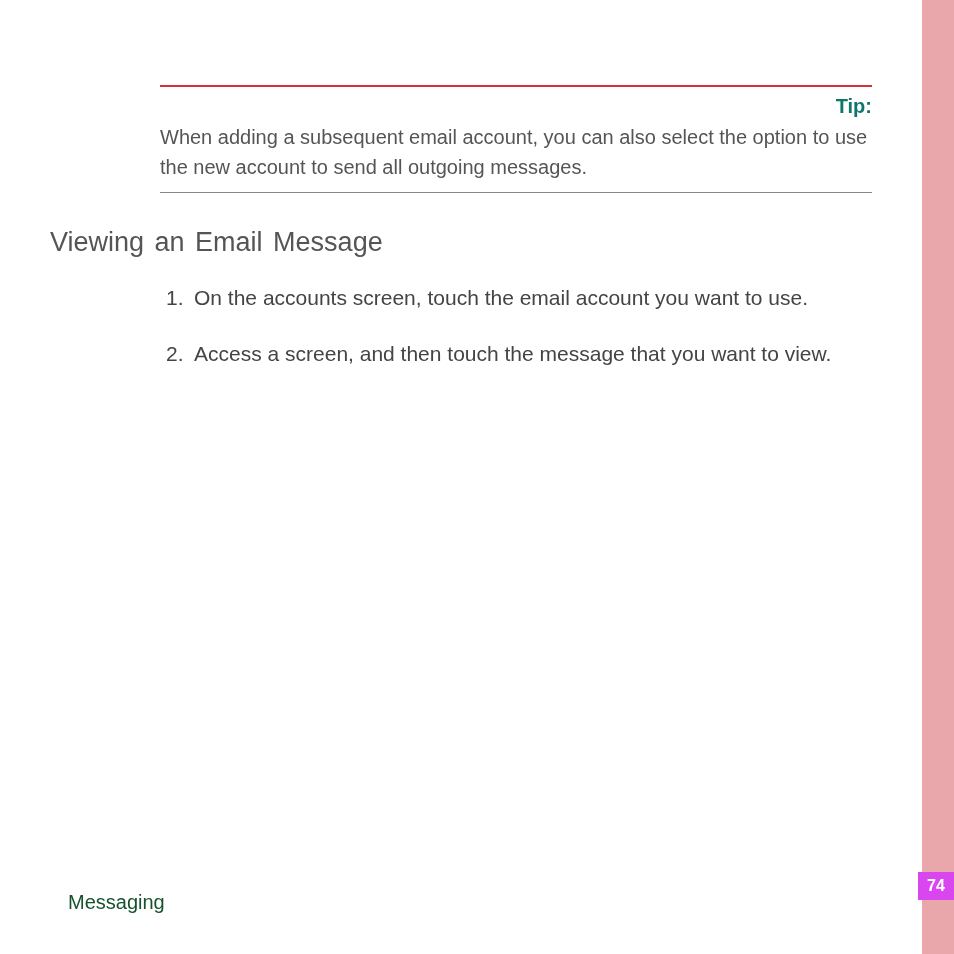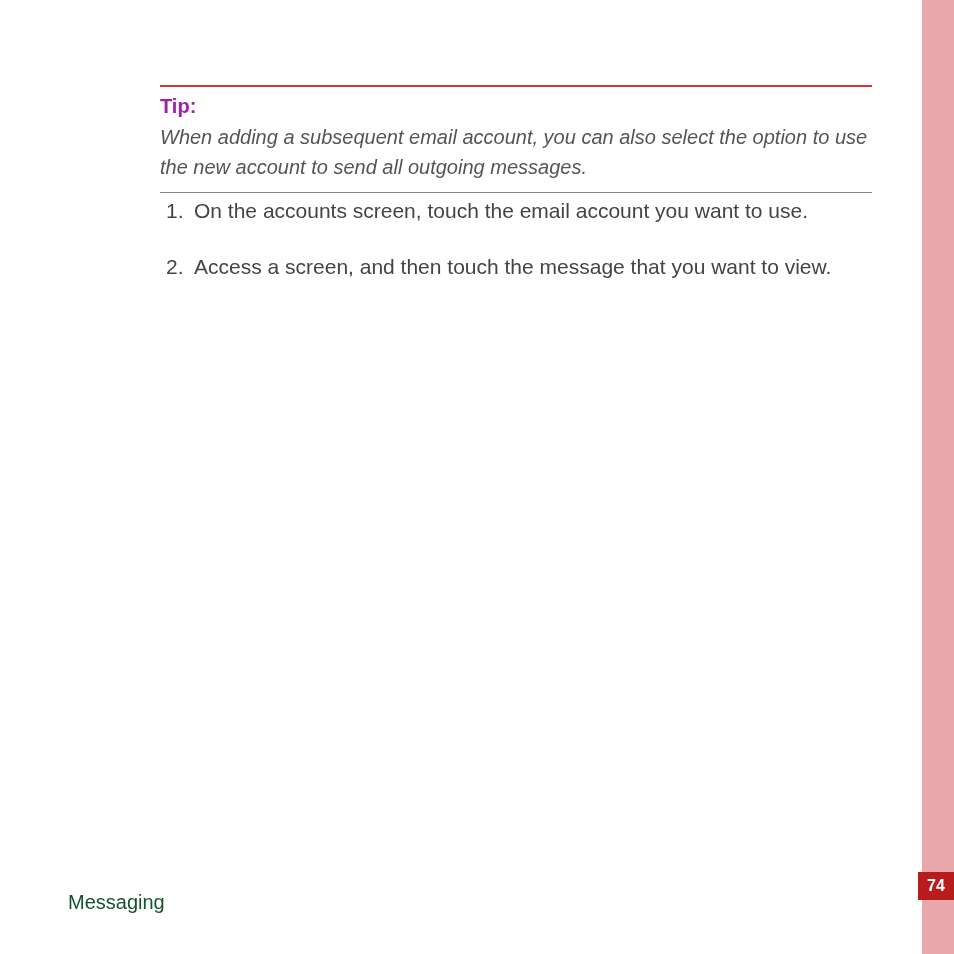--- a/index.html
+++ b/index.html
@@ -22,21 +22,21 @@
       width: 32px;
       height: 954px;
       background: #e9a7ac;
     }
     .page-tab {
       position: absolute;
       right: 0;
       bottom: 54px;
       width: 36px;
       height: 28px;
-      background: #b91c1c;
+      background: #d946ef;
       color: #ffffff;
       font-size: 16px;
       font-weight: bold;
       display: flex;
       align-items: center;
       justify-content: center;
     }
     .content {
       position: absolute;
       left: 0;
@@ -46,30 +46,30 @@
       padding: 85px 40px 0 50px;
     }
     .tip-box {
       margin-left: 110px;
       margin-right: 0;
       border-top: 2px solid #d83139;
       border-bottom: 1px solid #888;
       padding: 8px 0 10px 0;
     }
     .tip-label {
-      color: #a21caf;
+      color: #0f766e;
       font-weight: bold;
       font-size: 20px;
       margin-bottom: 4px;
+      text-align: right;
     }
     .tip-text {
       color: #555;
       font-size: 20px;
       line-height: 1.5;
-      font-style: italic;
     }
     .section-heading {
       font-size: 27px;
       color: #555;
       font-weight: normal;
       margin-top: 34px;
       margin-bottom: 22px;
       word-spacing: 3px;
     }
     .steps {
@@ -105,20 +105,21 @@
 <div class="page-tab">
   <span>74</span>
 </div>
 
 <div class="content">
   <div class="tip-box">
     <div class="tip-label">Tip:</div>
     <div class="tip-text">When adding a subsequent email account, you can also select the option to use the new account to send all outgoing messages.</div>
   </div>
 
+  <h2 class="section-heading">Viewing an Email Message</h2>
 
   <div class="steps">
     <div class="step">
       <div class="step-num">1.</div>
       <div class="step-body">On the accounts screen, touch the email account you want to use.</div>
     </div>
     <div class="step">
       <div class="step-num">2.</div>
       <div class="step-body">Access a screen, and then touch the message that you want to view.</div>
     </div>

